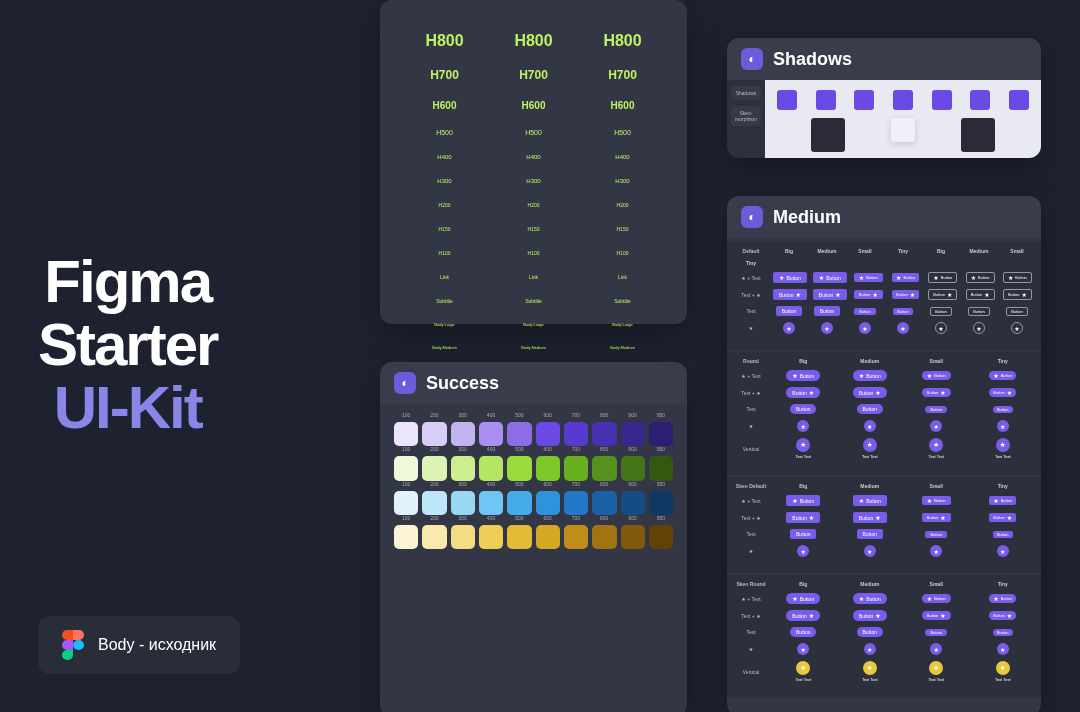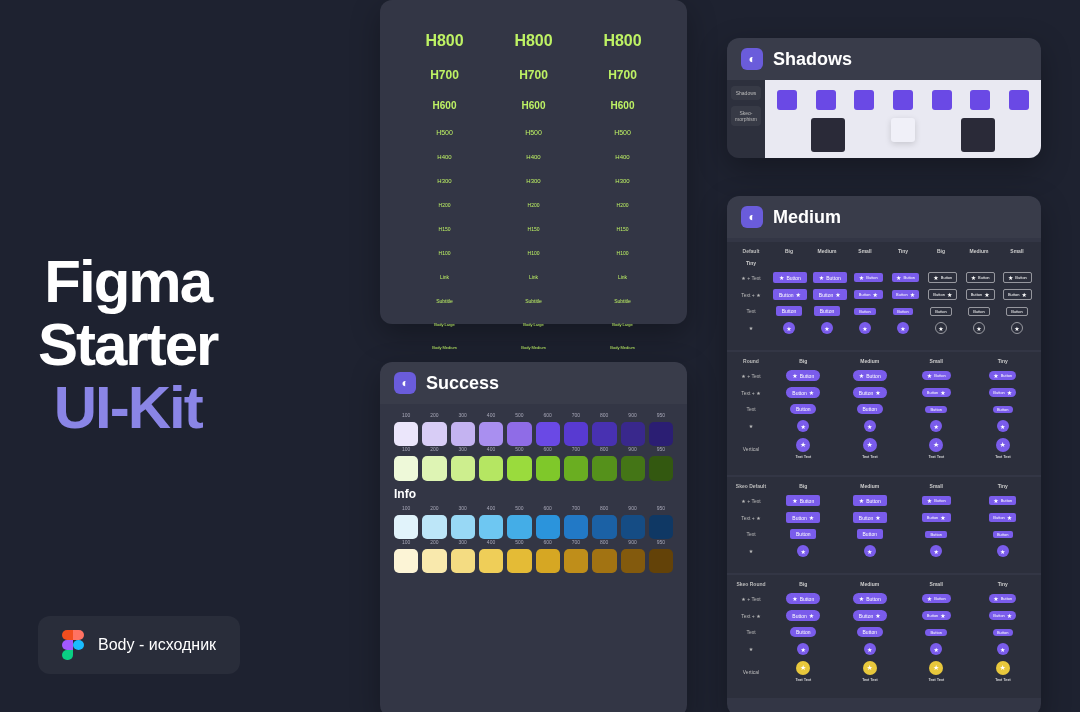--- a/index.html
+++ b/index.html
@@ -196,21 +196,20 @@
         <div class="swatch" style="background: rgb(222, 244, 180);"></div>
         <div class="swatch" style="background: rgb(205, 238, 142);"></div>
         <div class="swatch" style="background: rgb(181, 230, 98);"></div>
         <div class="swatch" style="background: rgb(154, 219, 61);"></div>
         <div class="swatch" style="background: rgb(127, 200, 42);"></div>
         <div class="swatch" style="background: rgb(106, 174, 33);"></div>
         <div class="swatch" style="background: rgb(85, 145, 27);"></div>
         <div class="swatch" style="background: rgb(68, 117, 22);"></div>
         <div class="swatch" style="background: rgb(51, 88, 16);"></div>
       </div>
-      <div class="color-section-title">Info</div>
       <div class="shades-labels">
         <div>100</div>
         <div>200</div>
         <div>300</div>
         <div>400</div>
         <div>500</div>
         <div>600</div>
         <div>700</div>
         <div>800</div>
         <div>900</div>

